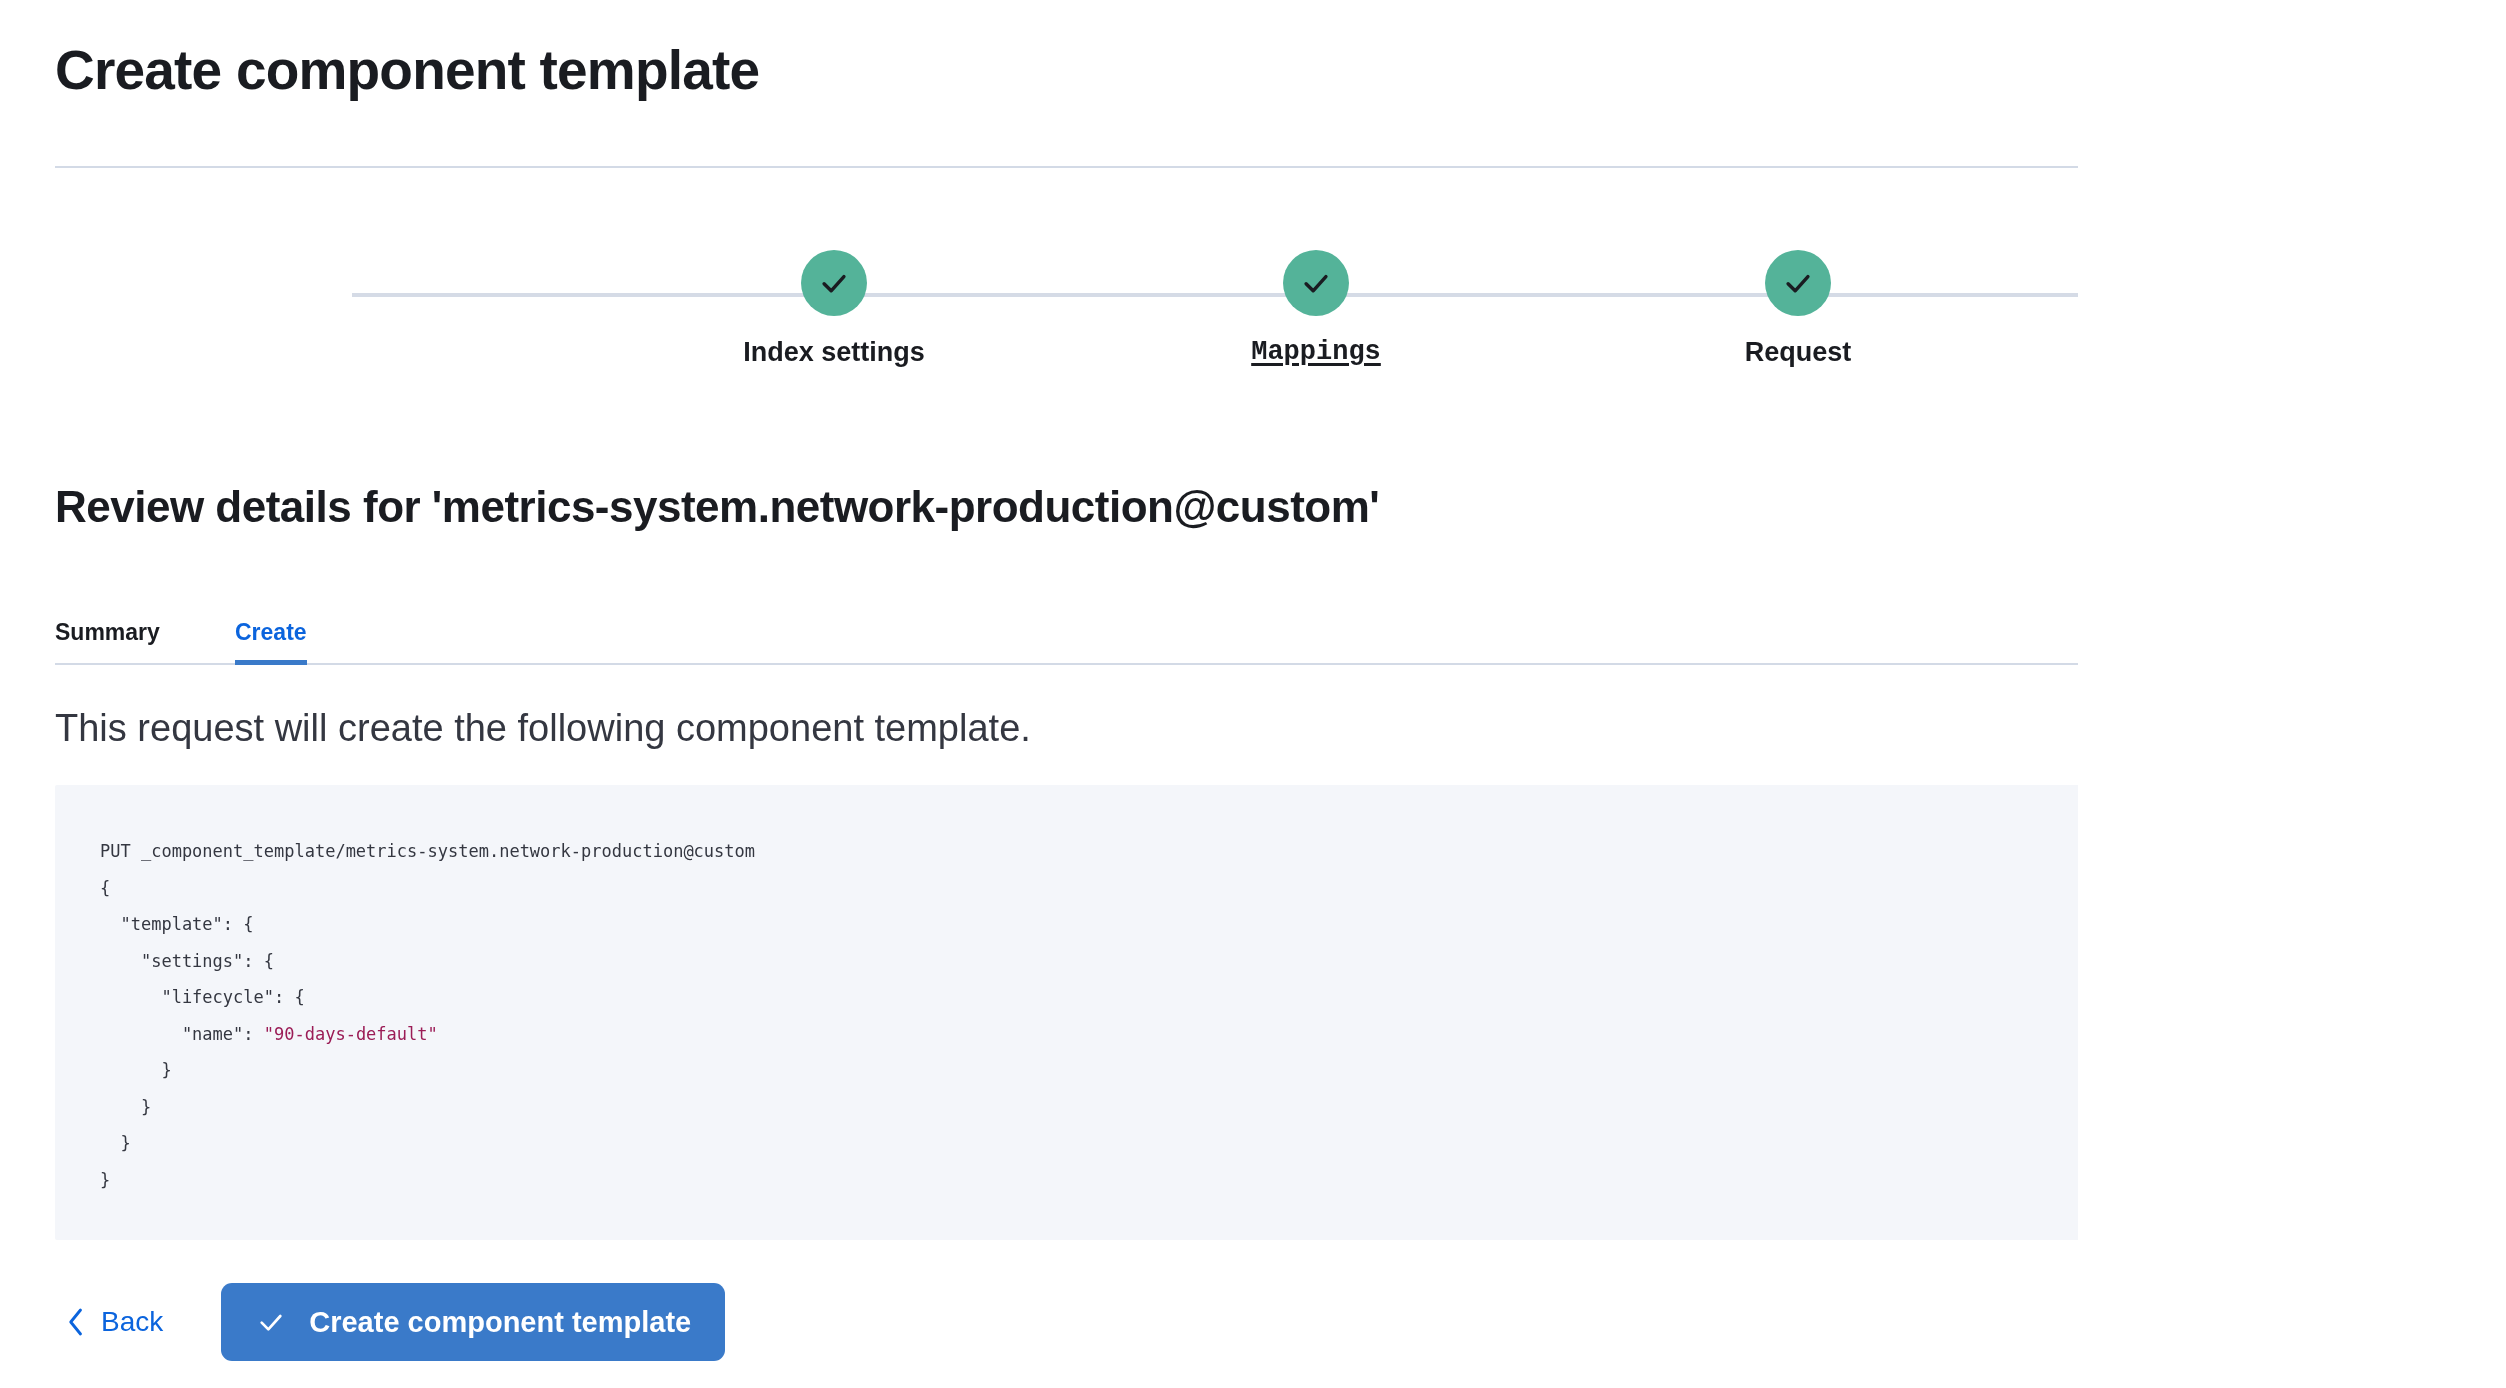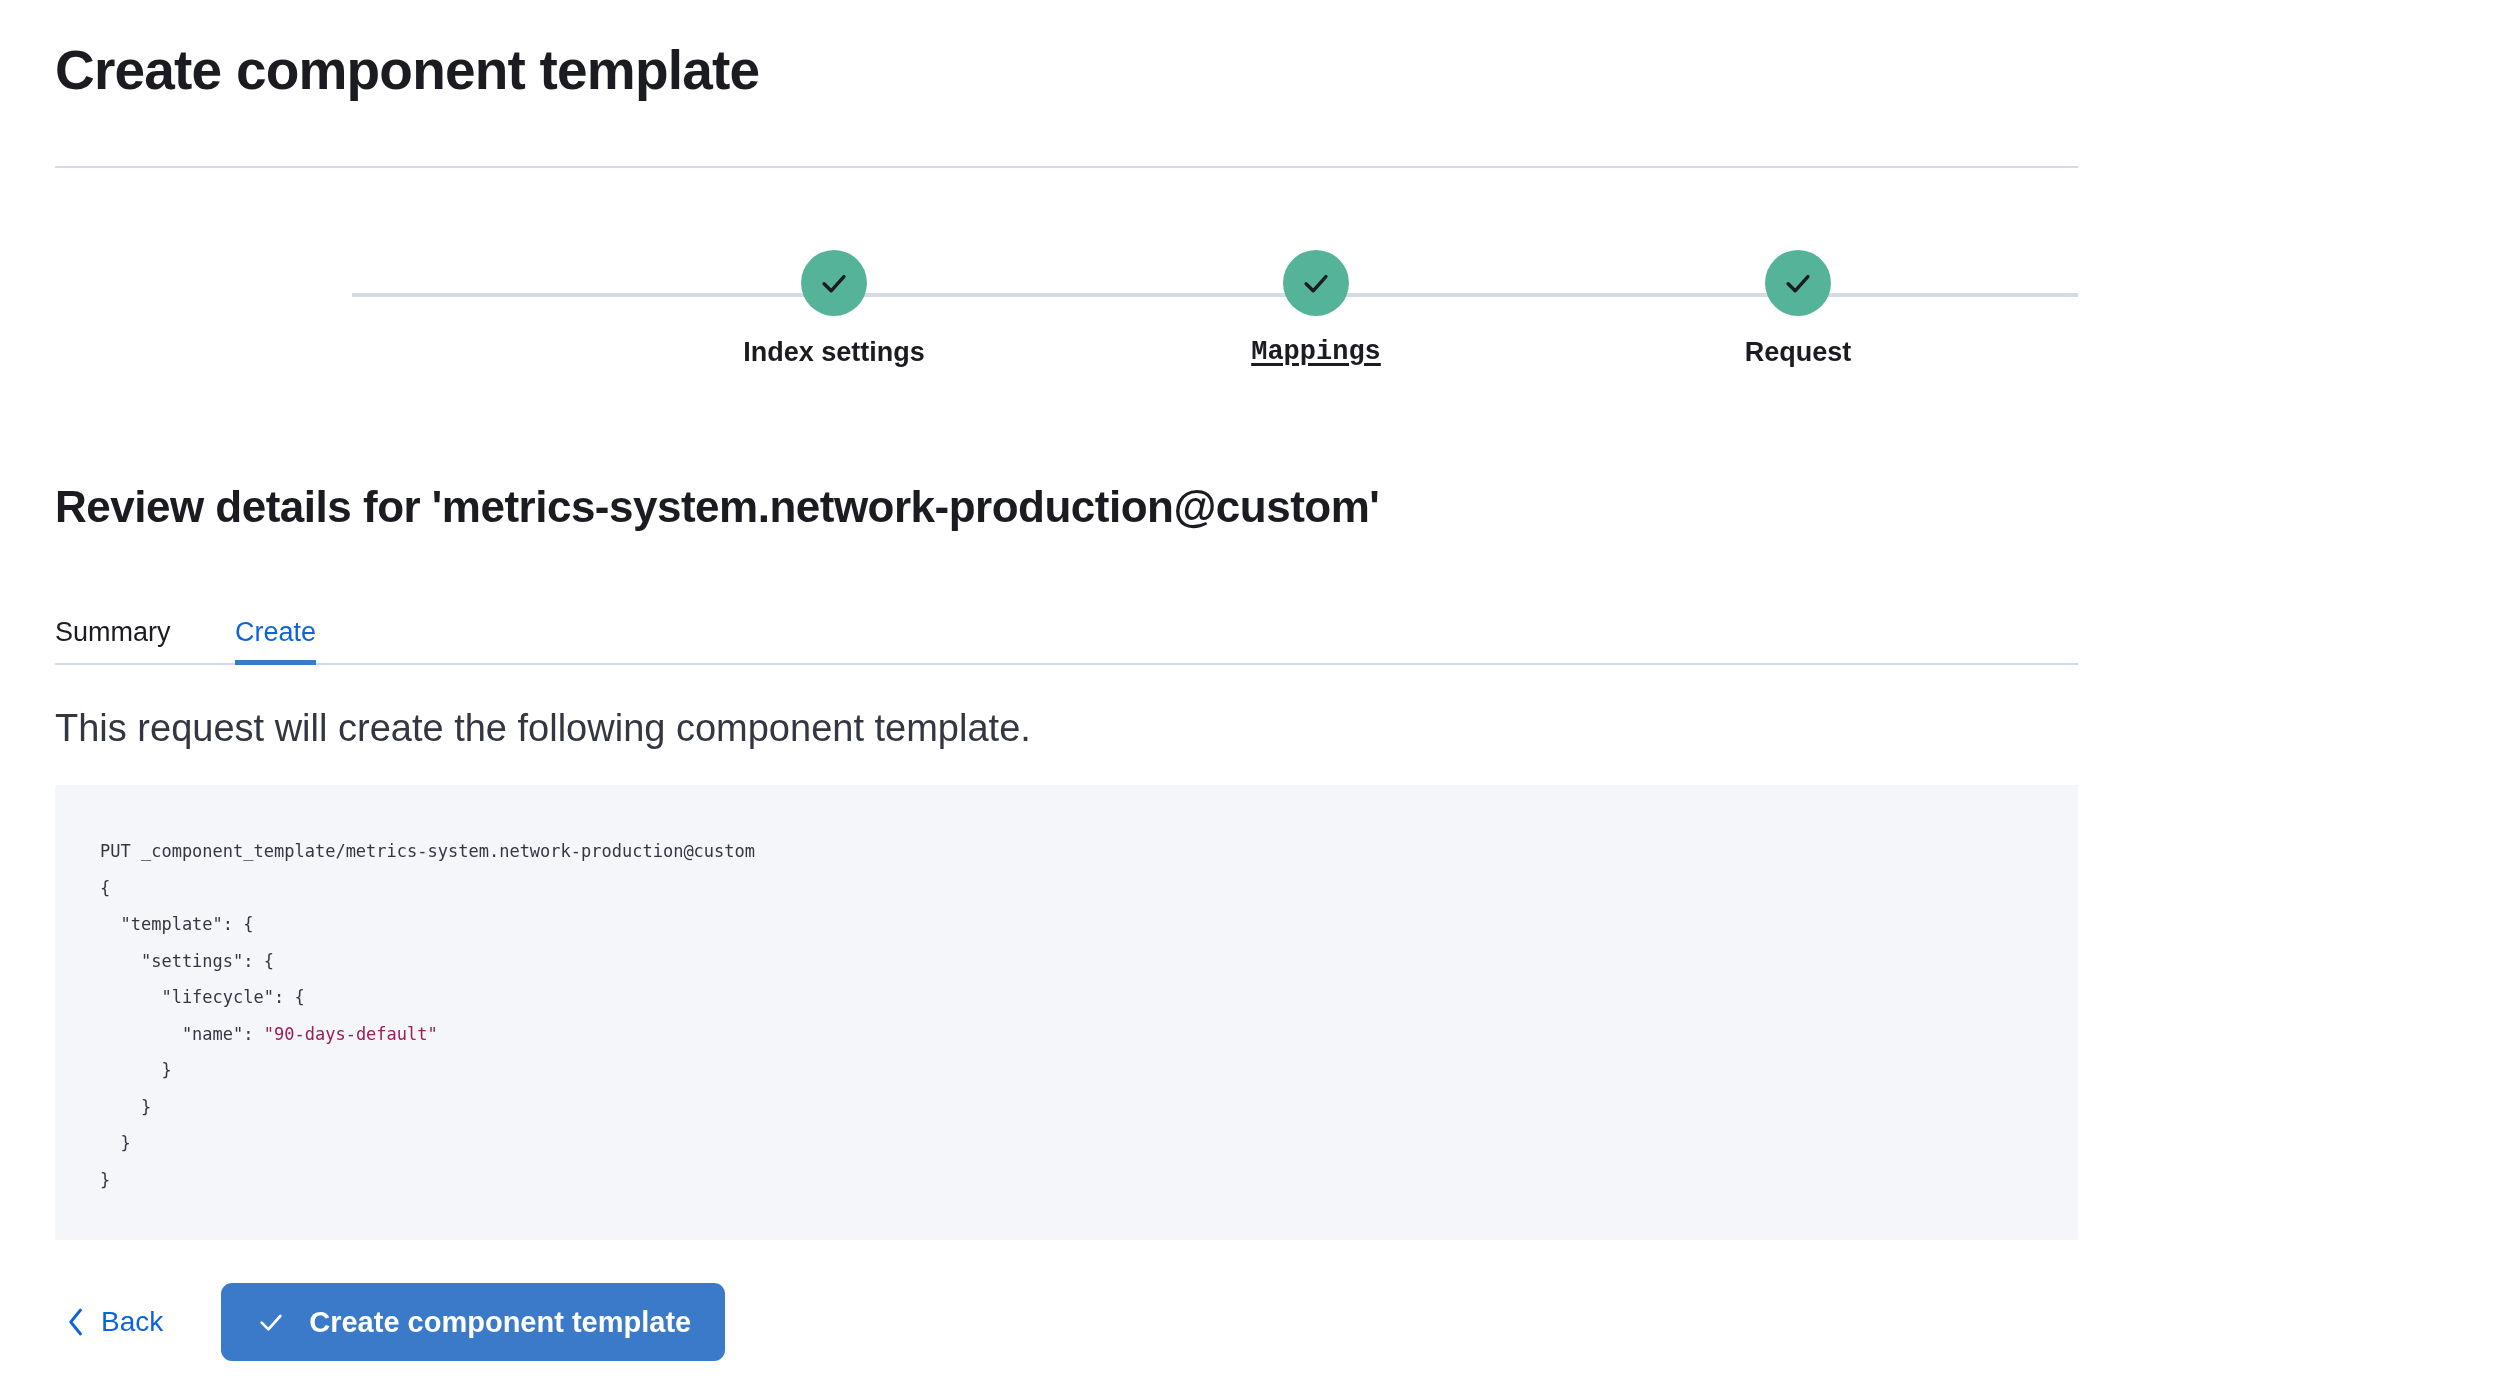--- a/index.html
+++ b/index.html
@@ -133,22 +133,22 @@
     top: 65px;
     width: 2400px;
     height: 2px;
     background: #d3dae6;
   }
 
   .tab {
     position: absolute;
     top: 0;
     height: 67px;
-    font-size: 27px;
-    font-weight: 400;
+    font-size: 23px;
+    font-weight: 700;
     line-height: 44px;
     background: none;
     border: none;
     padding: 0;
     cursor: pointer;
     font-family: "Liberation Sans", sans-serif;
   }
 
   .tab.inactive { color: #1a1c21; left: 0; }
   .tab.active {

